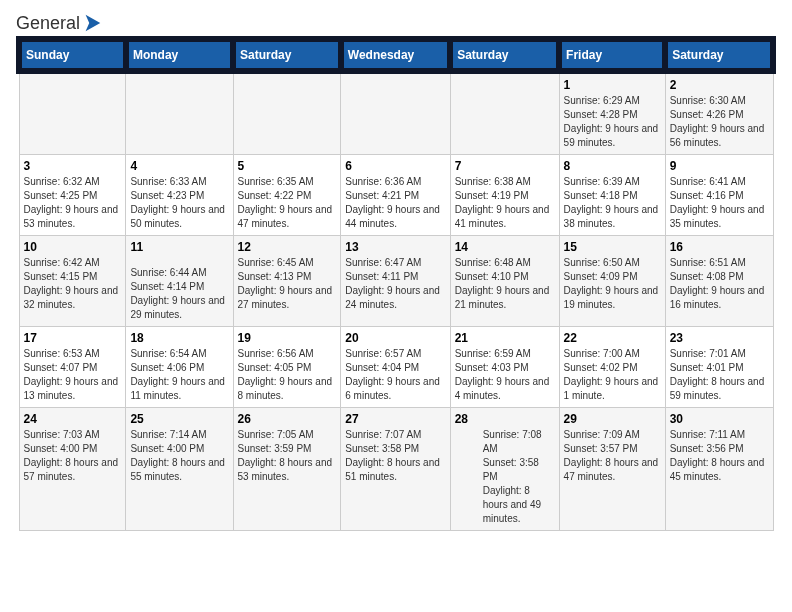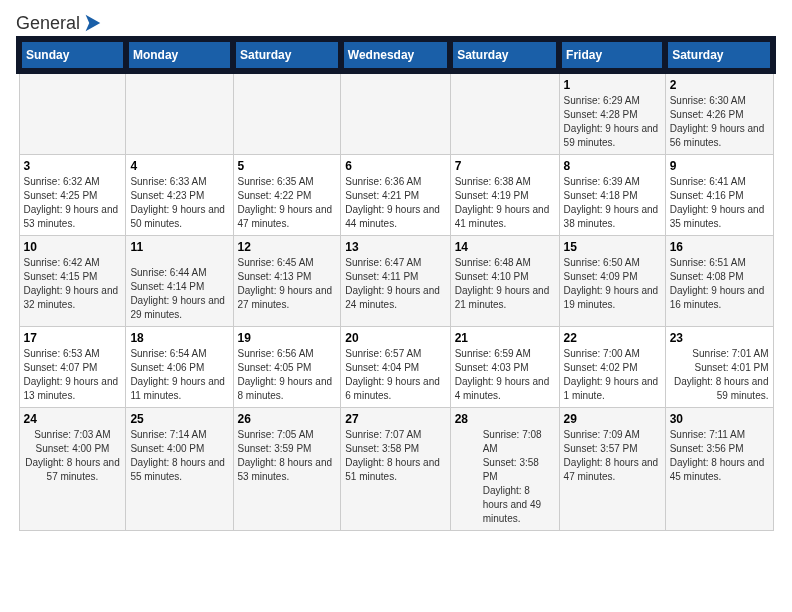--- a/index.html
+++ b/index.html
@@ -252,29 +252,29 @@
 Daylight: 9 hours and 4 minutes.</div>
         </td>
         <td>
           <span class="day-number">22</span>
           <div class="day-info" style="white-space: pre-line;">Sunrise: 7:00 AM
 Sunset: 4:02 PM
 Daylight: 9 hours and 1 minute.</div>
         </td>
         <td>
           <span class="day-number">23</span>
-          <div class="day-info" style="white-space: pre-line; text-align: right;">Sunrise: 7:01 AM
+          <div class="day-info" style="white-space: pre-line;">Sunrise: 7:01 AM
 Sunset: 4:01 PM
 Daylight: 8 hours and 59 minutes.</div>
         </td>
       </tr>
       <tr>
         <td>
           <span class="day-number">24</span>
-          <div class="day-info" style="white-space: pre-line; text-align: center;">Sunrise: 7:03 AM
+          <div class="day-info" style="white-space: pre-line;">Sunrise: 7:03 AM
 Sunset: 4:00 PM
 Daylight: 8 hours and 57 minutes.</div>
         </td>
         <td>
           <span class="day-number">25</span>
           <div class="day-info" style="white-space: pre-line;">Sunrise: 7:14 AM
 Sunset: 4:00 PM
 Daylight: 8 hours and 55 minutes.</div>
         </td>
         <td>

